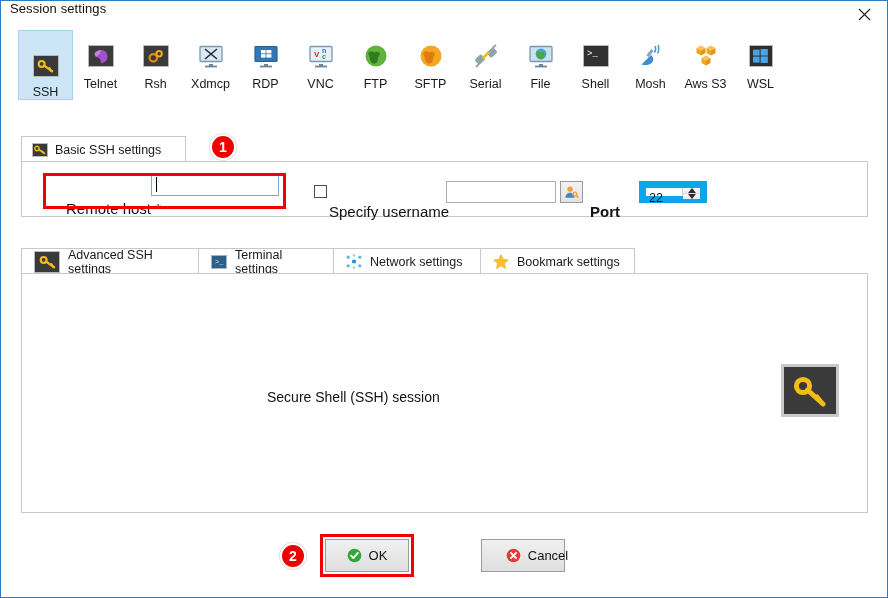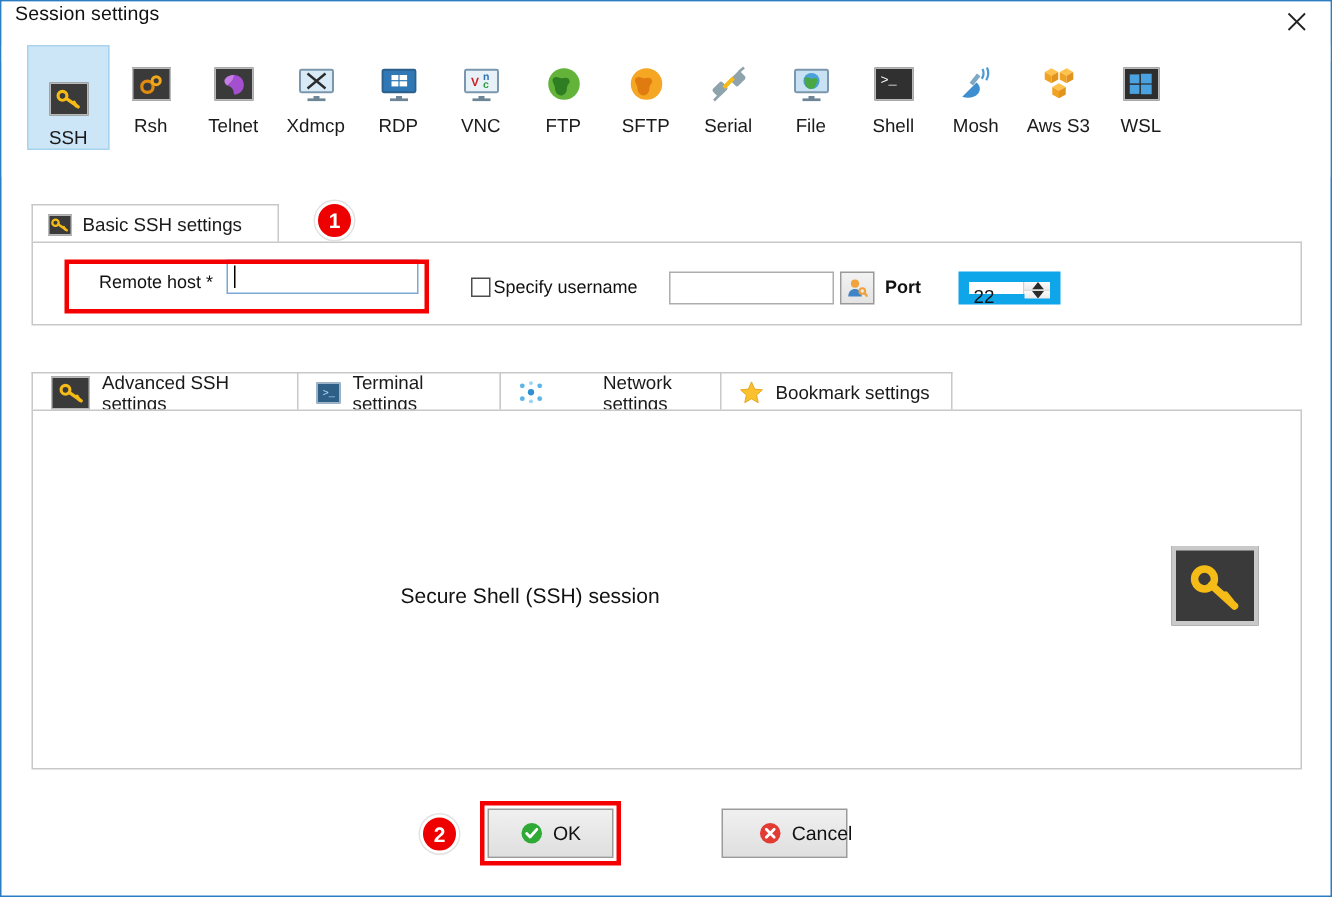--- a/index.html
+++ b/index.html
@@ -131,23 +131,24 @@
     position: absolute;
     left: 20px; top: 160px;
     width: 847px;
     height: 56px;
     background: #ffffff;
     border: 1px solid #c8c8c8;
     box-sizing: border-box;
   }
 
   .row-lbl {
-    font-size: 12px;
+    font-size: 15px;
     color: #111111;
     white-space: nowrap;
+    margin-top: 19px;
   }
   .txtbox {
     background: #ffffff;
     border: 1px solid #7aa8d2;
     box-sizing: border-box;
     font-family: "Liberation Sans", sans-serif;
     font-size: 12.5px;
     padding: 0 3px;
     color: #111;
     outline: none;
@@ -325,38 +326,38 @@
               <path d="M10 9.5 L21.5 17.5" stroke="#f5bb17" stroke-width="3.2" stroke-linecap="round"></path>
               <path d="M17.5 13 L19.5 16.5" stroke="#f5bb17" stroke-width="3" stroke-linecap="round"></path>
             </svg>
           </span>
         </span>
         <span class="plabel">SSH</span>
       </div>
       <div class="proto">
         <span class="glyph">
           <span class="tile">
+            <svg width="16" height="15" viewBox="0 0 16 16">
+              <path d="M8 1 C12 1 15 4 15 8 C15 12 12 15 8 15 C8 11 6 9 3 8.5 C5 7 8 5 8 1 Z" fill="#a34fd0"></path>
+              <path d="M8 1 C8 5 5 7 3 8.5 C1.6 7.6 1 6 1.2 4.6 C2.2 2.4 5 1 8 1 Z" fill="#c77ce8"></path>
+            </svg>
+          </span>
+        </span>
+        <span class="plabel">Telnet</span>
+      </div>
+      <div class="proto">
+        <span class="glyph">
+          <span class="tile">
             <svg width="18" height="15" viewBox="0 0 20 16">
               <circle cx="7" cy="9.5" r="4.2" fill="none" stroke="#e08a10" stroke-width="2.4"></circle>
               <circle cx="13.5" cy="5" r="3" fill="none" stroke="#f0a81a" stroke-width="2.2"></circle>
             </svg>
           </span>
         </span>
         <span class="plabel">Rsh</span>
-      </div>
-      <div class="proto">
-        <span class="glyph">
-          <span class="tile">
-            <svg width="16" height="15" viewBox="0 0 16 16">
-              <path d="M8 1 C12 1 15 4 15 8 C15 12 12 15 8 15 C8 11 6 9 3 8.5 C5 7 8 5 8 1 Z" fill="#a34fd0"></path>
-              <path d="M8 1 C8 5 5 7 3 8.5 C1.6 7.6 1 6 1.2 4.6 C2.2 2.4 5 1 8 1 Z" fill="#c77ce8"></path>
-            </svg>
-          </span>
-        </span>
-        <span class="plabel">Telnet</span>
       </div>
       <div class="proto">
         <span class="glyph">
           <svg width="26" height="23" viewBox="0 0 26 23">
             <rect x="2" y="1.5" width="22" height="15" rx="1" fill="#d9eaf7" stroke="#7a97ad" stroke-width="1.3"></rect>
             <path d="M11 19 h4 v2 h-4 z" fill="#6d8595"></path>
             <rect x="7" y="20.6" width="12" height="1.8" fill="#6d8595"></rect>
             <path d="M7 4 L19 14 M19 4 L7 14" stroke="#2c2c2c" stroke-width="1.6"></path>
           </svg>
         </span>
@@ -556,21 +557,21 @@
       <div class="sub-tab" style="left: 177px; width: 136px;">
         <span class="tabico">
           <span class="tile" style="width:16px;height:14px;background:#2e5f86;border-color:#9fb4c6;">
             <svg width="11" height="9" viewBox="0 0 11 9">
               <text x="1" y="7" font-family="Liberation Mono, monospace" font-size="7" fill="#bfe0f7">&gt;_</text>
             </svg>
           </span>
         </span>
         <span>Terminal settings</span>
       </div>
-      <div class="sub-tab" style="left: 312px; width: 148px; gap: 32px;">
+      <div class="sub-tab" style="left: 312px; width: 148px;">
         <span class="tabico">
           <svg width="16" height="15" viewBox="0 0 16 15">
             <circle cx="8" cy="7.5" r="2.1" fill="#2f8fd0"></circle>
             <circle cx="2.2" cy="3.2" r="1.6" fill="#5bb6e8"></circle>
             <circle cx="13.8" cy="3.2" r="1.6" fill="#5bb6e8"></circle>
             <circle cx="2.2" cy="11.8" r="1.6" fill="#5bb6e8"></circle>
             <circle cx="13.8" cy="11.8" r="1.6" fill="#5bb6e8"></circle>
             <circle cx="8" cy="1.4" r="1.3" fill="#9ad4f2"></circle>
             <circle cx="8" cy="13.6" r="1.3" fill="#9ad4f2"></circle>
           </svg>

